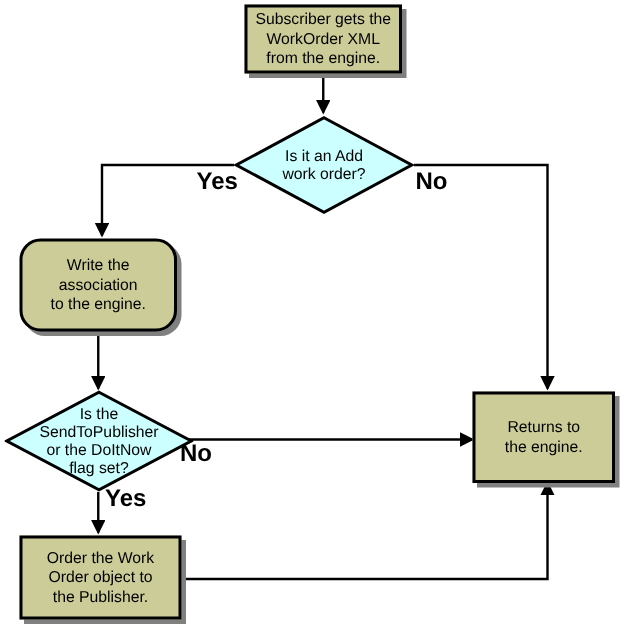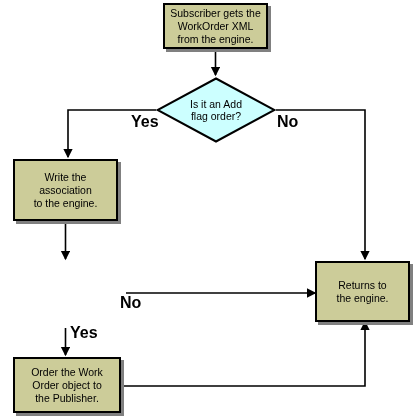--- a/index.html
+++ b/index.html
@@ -108,32 +108,41 @@
     <span class="txt">Subscriber gets the
 WorkOrder XML
 from the engine.</span>
   </div>
 
   <div class="dec" style="left:156px; top:77px; width:120px; height:66px;">
     <svg width="120" height="66" viewBox="0 0 120 66">
       <polygon points="60,1.5 118.5,33 60,64.5 1.5,33" fill="#ccffff" stroke="#000000" stroke-width="2"></polygon>
     </svg>
     <span class="txt">Is it an Add
-flag order?</span>
+work order?</span>
   </div>
 
   <div class="elabel" style="left:131px; top:113px;">Yes</div>
   <div class="elabel" style="left:277px; top:113px;">No</div>
 
-  <div class="proc" style="left:13px; top:159px; width:105px; height:62px;">
+  <div class="proc" style="left:13px; top:159px; width:105px; height:62px;border-radius:14px;">
     <span class="txt">Write the
 association
 to the engine.</span>
   </div>
 
+  <div class="dec" style="left:3px; top:260px; width:126px; height:68px;">
+    <svg width="126" height="68" viewBox="0 0 126 68">
+      <polygon points="63,1.5 124.5,34 63,66.5 1.5,34" fill="#ccffff" stroke="#000000" stroke-width="2"></polygon>
+    </svg>
+    <span class="txt">Is the
+SendToPublisher
+or the DoItNow
+flag set?</span>
+  </div>
 
   <div class="elabel" style="left:120px; top:294px;">No</div>
   <div class="elabel" style="left:70px; top:324px;">Yes</div>
 
   <div class="proc" style="left:315px; top:261px; width:95px; height:61px;">
     <span class="txt">Returns to
 the engine.</span>
   </div>
 
   <div class="proc" style="left:13px; top:357px; width:108px; height:56px;">

